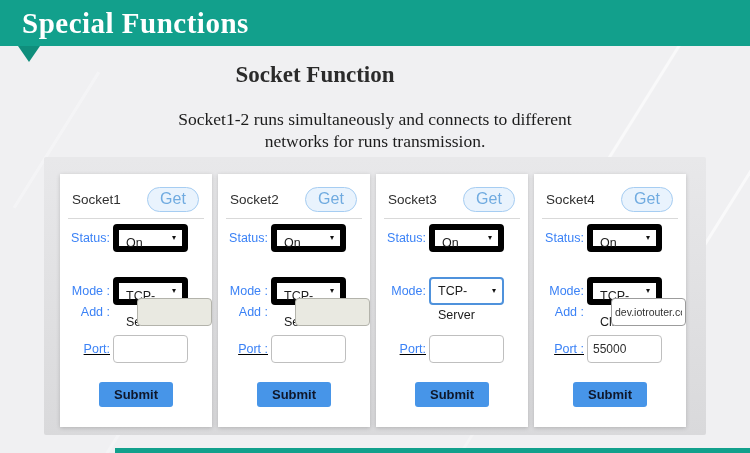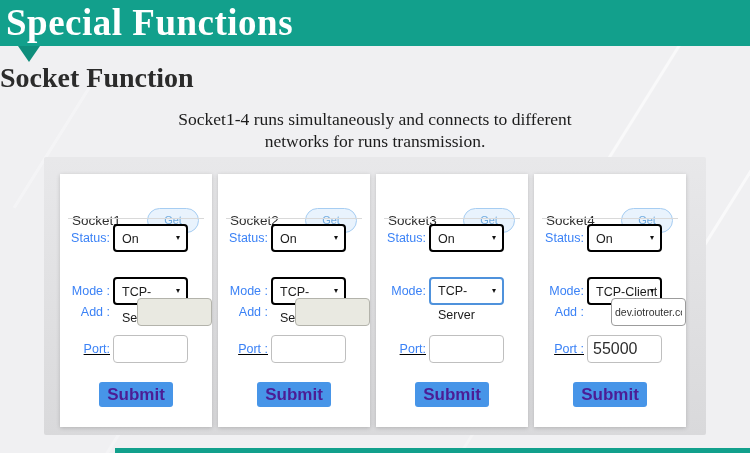--- a/index.html
+++ b/index.html
@@ -21,34 +21,34 @@
   .s4 { height:140px; left:120px; top:360px; opacity:.5; }
   .s5 { height:180px; left:480px; top:330px; opacity:.45; }
 
   
   .banner {
     position:absolute; left:0; top:0; width:750px; height:46px;
     background:#12a08c; z-index:2;
   }
   .banner-title {
     font-family:"Liberation Serif", serif; font-weight:bold;
-    font-size:37px; color:#ffffff; line-height:46px; padding-left:6px;
+    font-size:29px; color:#ffffff; line-height:46px; padding-left:22px;
     letter-spacing:.5px;
   }
   .banner-fold {
     position:absolute; left:18px; top:46px; width:0; height:0; z-index:2;
     border-left:11px solid transparent; border-right:11px solid transparent;
     border-top:16px solid #0f8e7c;
   }
 
   
   .page-title {
-    position:absolute; top:62px; left:0; width:630px; text-align:left;
+    position:absolute; top:62px; left:0; width:630px; text-align:center;
     font-family:"Liberation Serif", serif; font-weight:bold;
-    font-size:28px; color:#2b2b2b; z-index:1;
+    font-size:23px; color:#2b2b2b; z-index:1;
   }
   .page-subtitle {
     position:absolute; top:108px; left:0; width:750px; text-align:center;
     font-family:"Liberation Serif", serif; font-size:17.5px; color:#1c1c1c;
     line-height:22px; z-index:1;
   }
 
   
   .container {
     position:absolute; left:44px; top:157px; width:662px; height:278px;
@@ -56,64 +56,64 @@
     border-radius:2px; z-index:1;
   }
   .panel {
     position:absolute; top:17px; width:152px; height:253px;
     background:#ffffff; box-shadow:0 1px 4px rgba(0,0,0,0.18);
   }
   .p1{left:16px;} .p2{left:174px;} .p3{left:332px;} .p4{left:490px;}
 
   .panel-header {
     position:absolute; top:12px; left:12px; right:13px; height:26px;
-    display:flex; justify-content:space-between; align-items:center;margin-top:21px;
+    display:flex; justify-content:space-between; align-items:center;
   }
   .socket-name { font-size:13.5px; color:#2f2f2f; }
   .get-btn {
     width:52px; height:25px; border-radius:13px;
     background:#e9f3fd; border:1.5px solid #a6cdf2; color:#70abe0;
-    font-size:11px; font-family:inherit;
+    font-size:16px; font-family:inherit;
     display:flex; align-items:center; justify-content:center; cursor:pointer;
   }
   .divider { position:absolute; top:44px; left:8px; right:8px; height:1px; background:#d9d9d9; }
 
   .row { position:absolute; left:0; right:0; height:28px; display:flex; }
   .r1{top:50px;} .r2{top:103px;} .r3{top:124px;gap:24px;} .r4{top:161px;text-decoration:underline;}
   .row-label {
     width:50px; text-align:right; font-size:12.5px; color:#3b82f6;
     line-height:28px; white-space:pre;
   }
   .ctrl { margin-left:3px; width:75px; height:28px; position:relative; }
 
   .select {
     width:75px; height:28px; background:#fff;
-    border:2px solid #000000; border-radius:4px;
+    border:6px solid #000000; border-radius:4px;
     font-size:12.5px; color:#1b1b1b; line-height:26px; padding-left:7px;
     position:relative; cursor:pointer;
   }
   .select .caret {
     position:absolute; right:6px; top:50%; transform:translateY(-50%);
     font-size:8px; color:#111; line-height:1;
   }
   .select.focused { border:2px solid #4f92dc; line-height:24px; }
 
   .tinput {
     width:75px; height:28px; border:1px solid #bfbfbf; border-radius:4px;
-    background:#fff; font-size:16px; color:#2e2e2e; padding:0 5px;
+    background:#fff; font-size:12px; color:#2e2e2e; padding:0 5px;
     font-family:inherit;
   }
   .tinput.addr-off { background:#e9e9e1; border-color:#b3b3ab; }
   .tinput.addr-off3 { background:#e6e6e3; border-color:#b3b3af; }
   .tinput.addr-filled { border-color:#9c9c9c; font-size:10.5px; padding:0 3px; color:#333; }
 
   .submit-btn {
     position:absolute; top:208px; left:50%; transform:translateX(-50%);
     width:74px; height:25px; background:#4795e8; border:none; border-radius:3px;
-    color:#4c1d95; font-weight:bold; font-size:17px; font-family:inherit; cursor:pointer;
+    color:#0f172a; font-weight:bold; font-size:13px; font-family:inherit; cursor:pointer;
   }
 
   .bottom-teal {
     position:absolute; left:115px; bottom:0; width:635px; height:5px;
     background:#12a08c; z-index:2;
   }
 </style>
 </head>
 <body>
 
@@ -123,21 +123,21 @@
 <div class="streak s4"></div>
 <div class="streak s5"></div>
 
 <div class="banner">
   <div class="banner-title">Special Functions</div>
 </div>
 <div class="banner-fold"></div>
 
 <div class="page-title">Socket Function</div>
 <div class="page-subtitle">
-  <div>Socket1-4 runs simultaneously and connects to different</div>
+  <div>Socket1-2 runs simultaneously and connects to different</div>
   <div>networks for runs transmission.</div>
 </div>
 
 <div class="container">
 
   <div class="panel p1">
     <div class="panel-header">
       <span class="socket-name">Socket1</span>
       <button class="get-btn">Get</button>
     </div>

